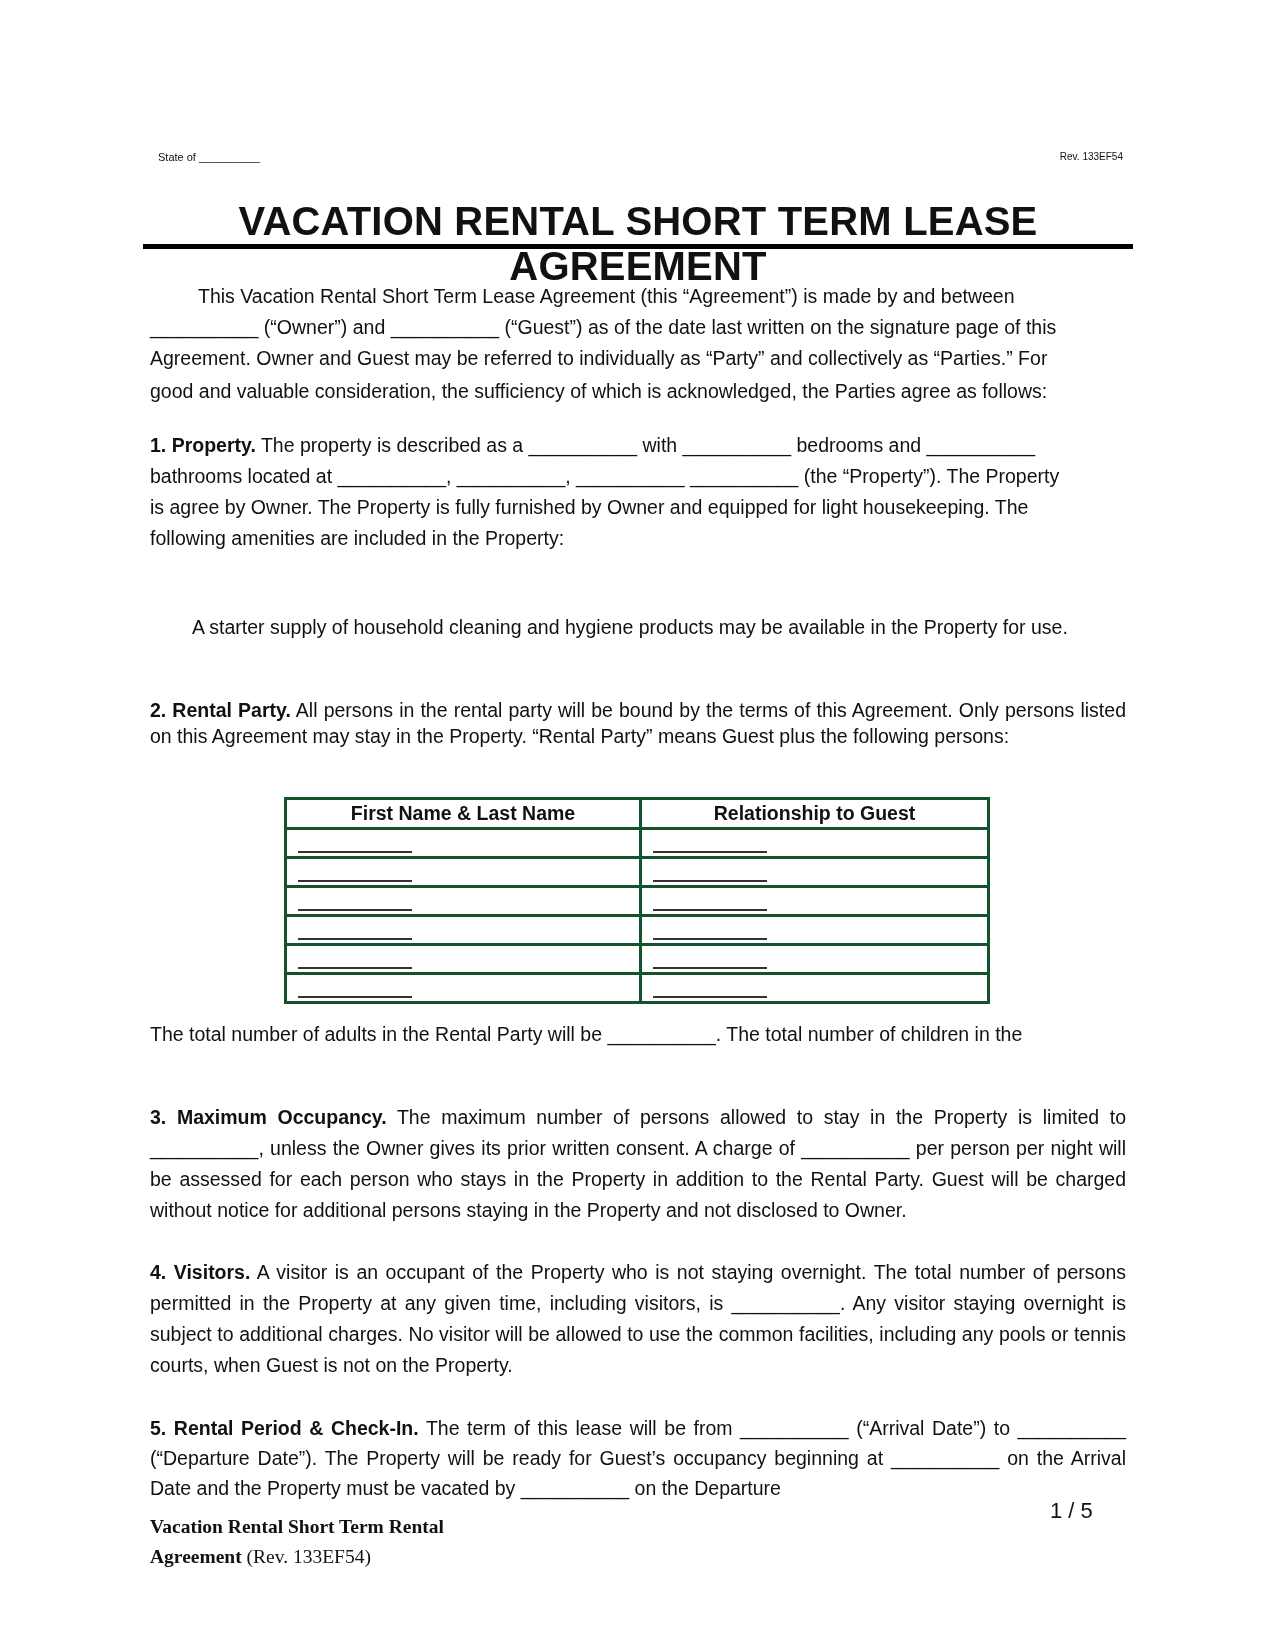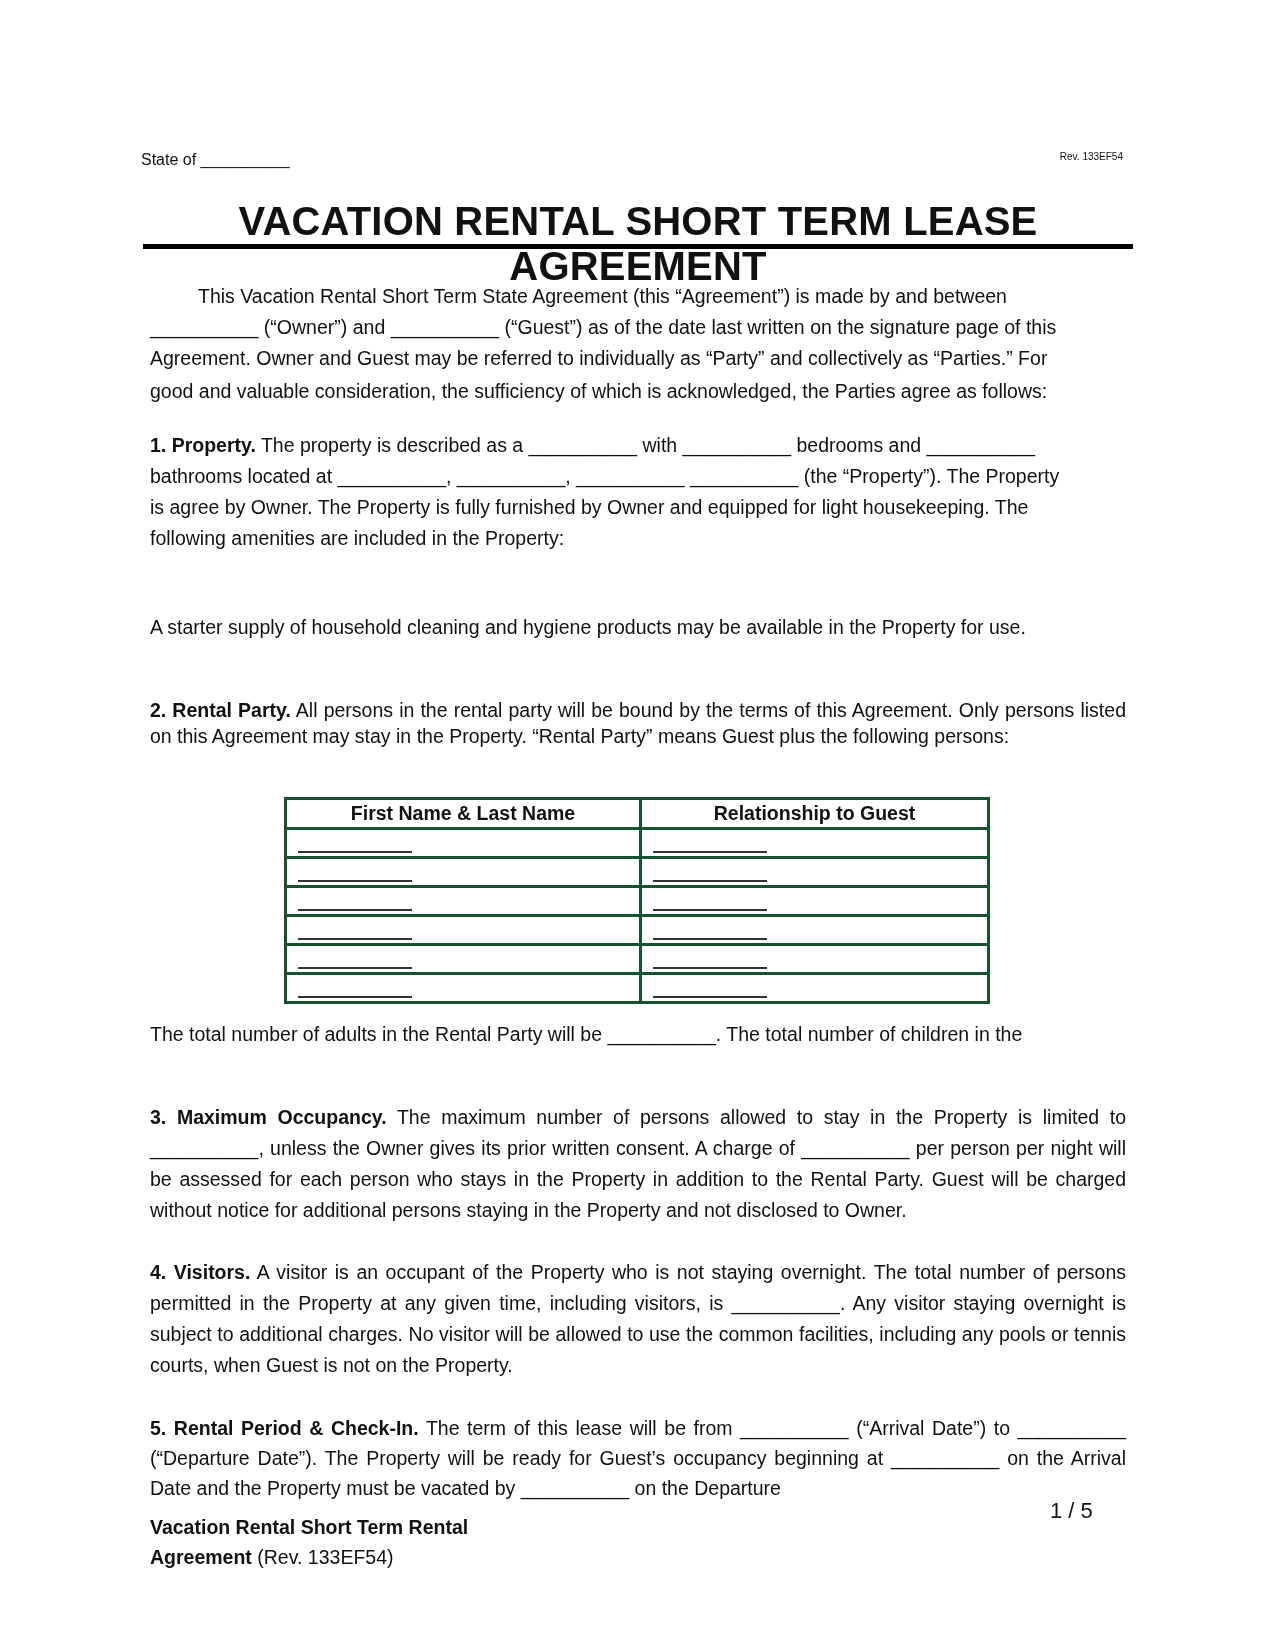--- a/index.html
+++ b/index.html
@@ -1,57 +1,57 @@
 <!DOCTYPE html>
 <html><head>
 <meta charset="utf-8">
 <style>
   html, body { margin: 0; padding: 0; background: #ffffff; }
   body { width: 1275px; height: 1650px; position: relative; overflow: hidden;
          font-family: "Liberation Sans", sans-serif; color: #111; }
   .page { position: absolute; left: 0; top: 0; width: 1275px; height: 1650px; }
-  .hdr-left { position: absolute; left: 141px; top: 151px; font-size: 16px; }
+  .hdr-left { position: absolute; left: 158px; top: 151px; font-size: 11px; }
   .hdr-right { position: absolute; right: 152px; top: 151px; font-size: 10px; }
   .title { position: absolute; left: 143px; width: 990px; top: 199px; text-align: center;
            font-size: 40px; font-weight: bold; letter-spacing: 0.2px; }
   .title-rule { position: absolute; left: 143px; width: 990px; top: 244px; height: 5px; background: #000; }
   .body { position: absolute; left: 150px; width: 976px; font-size: 19.5px; line-height: 31px; }
   .intro { top: 281px; }
   .intro .indent { display: inline-block; width: 48px; }
   .sec1 { top: 430px; }
-  .sec-supply { top: 612px; line-height: 30px; }
+  .sec-supply { top: 612px; line-height: 30px; margin-left: 42px; }
   .sec2 { top: 697px; line-height: 26px; text-align: justify; }
   .sec-totals { top: 1021px; line-height: 26px; }
   .sec3 { top: 1102px; text-align: justify; }
   .sec4 { top: 1257px; text-align: justify; }
   .sec5 { top: 1413px; line-height: 30px; text-align: justify; }
   .bold { font-weight: bold; margin-top: 12px; }
   .party-table { position: absolute; left: 284px; top: 797px; width: 706px; border-collapse: collapse;
                  font-size: 19.5px; }
   .party-table th, .party-table td { border: 3px solid #14532d; padding: 0; }
   .party-table th { height: 27px; font-weight: bold; text-align: center; font-size: 19.5px; }
   .party-table td { height: 26px; position: relative; }
   .party-table td .line { position: absolute; left: 11px; bottom: 3px; width: 114px; height: 2px; background: #333; }
   .party-table th.c1, .party-table td.c1 { width: 352px; }
-  .footer-left { position: absolute; left: 150px; top: 1500px; font-size: 19.5px; line-height: 30px; }
+  .footer-left { position: absolute; left: 150px; top: 1500px; font-size: 19.5px; line-height: 30px; font-family: Liberation Serif, serif; }
   .footer-right { position: absolute; left: 1050px; top: 1498px; font-size: 22px; }
 </style>
 </head>
 <body>
 
 <div class="page">
 
   <div class="hdr-left">State of __________</div>
   <div class="hdr-right">Rev. 133EF54</div>
 
   <div class="title">VACATION RENTAL SHORT TERM LEASE AGREEMENT</div>
   <div class="title-rule"></div>
 
   <div class="body intro">
-    <div><span class="indent"></span><span>This Vacation Rental Short Term State Agreement (this “Agreement”) is made by and between</span></div>
+    <div><span class="indent"></span><span>This Vacation Rental Short Term Lease Agreement (this “Agreement”) is made by and between</span></div>
     <div>__________ (“Owner”) and __________ (“Guest”) as of the date last written on the signature page of this</div>
     <div>Agreement. Owner and Guest may be referred to individually as “Party” and collectively as “Parties.” For</div>
     <div style="margin-top:2px">good and valuable consideration, the sufficiency of which is acknowledged, the Parties agree as follows:</div>
   </div>
 
   <div class="body sec1">
     <div><span class="bold">1. Property.</span><span> The property is described as a __________ with __________ bedrooms and __________</span></div>
     <div>bathrooms located at __________, __________, __________ __________ (the “Property”). The Property</div>
     <div>is agree by Owner. The Property is fully furnished by Owner and equipped for light housekeeping. The</div>
     <div>following amenities are included in the Property:</div>

